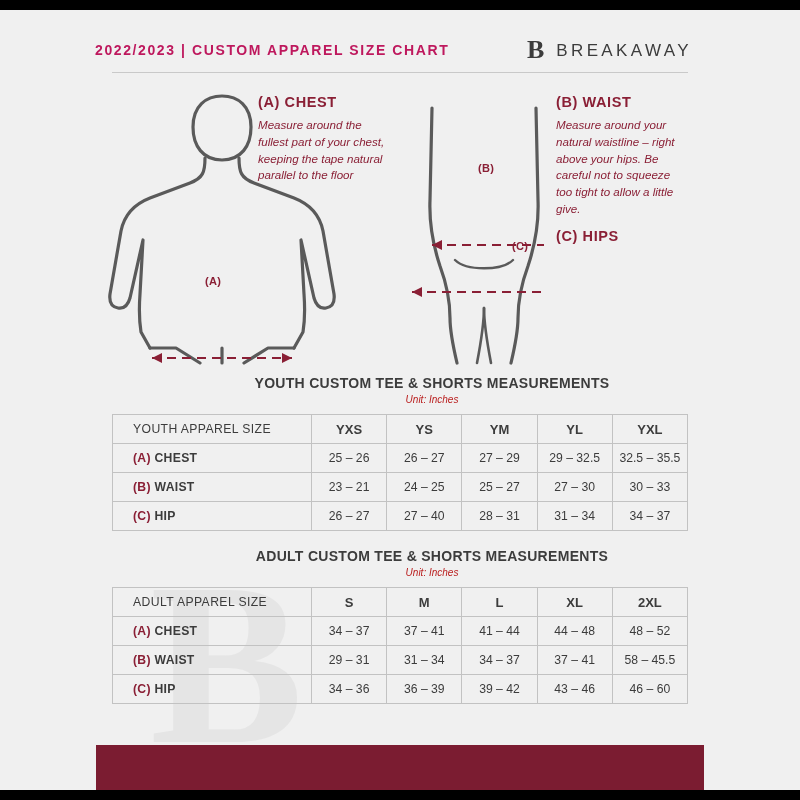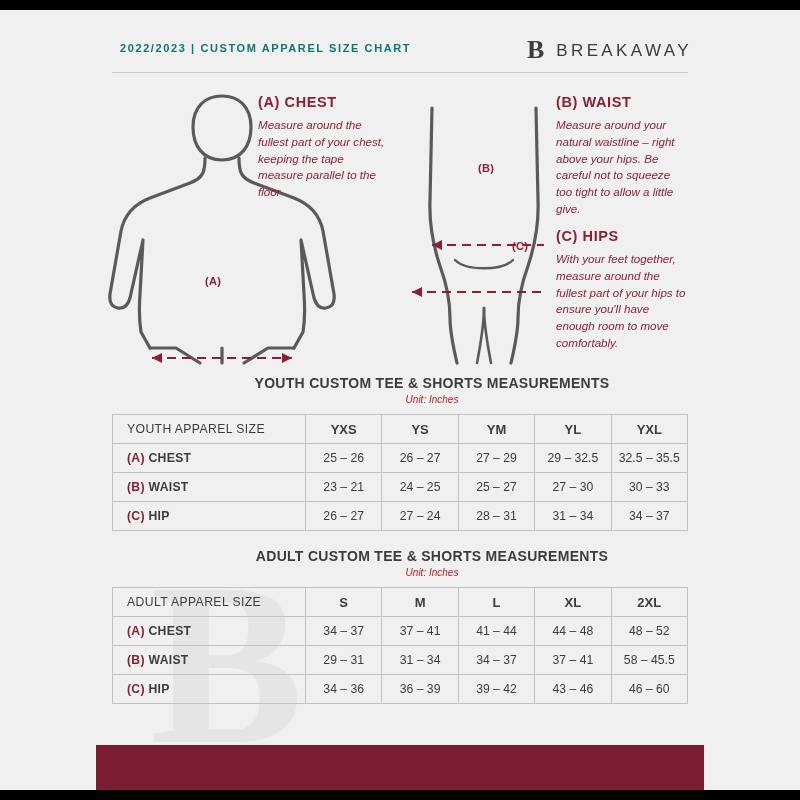--- a/index.html
+++ b/index.html
@@ -42,26 +42,26 @@
     position: absolute;
     left: 0; top: 0;
     width: 800px;
     height: 70px;
     display: flex;
     align-items: center;
     z-index: 3;
   }
   .header-title {
     position: absolute;
-    left: 120px;
+    left: 95px;
     top: 32px;
-    font-size: 11px;
+    font-size: 14px;
     font-weight: bold;
     letter-spacing: 1.6px;
-    color: #0f766e;
+    color: #be185d;
   }
   .brand {
     position: absolute;
     right: 108px;
     top: 28px;
     display: flex;
     align-items: center;
     gap: 12px;
   }
   .brand-mark {
@@ -160,21 +160,21 @@
   th, td {
     border: 1px solid #c2c2c2;
     height: 28px;
     font-size: 12.2px;
     color: #3c3c3c;
     text-align: center;
     padding: 0;
   }
   th.rowhead, td.rowhead {
     text-align: left;
-    padding-left: 14px;
+    padding-left: 20px;
     width: 178px;
   }
   th.rowhead {
     font-size: 12.2px;
     font-weight: normal;
     letter-spacing: .4px;
   }
   th.size {
     font-size: 13px;
     font-weight: bold;
@@ -270,29 +270,28 @@
           <polygon points="412,212 422,207 422,217"></polygon>
         </g>
       </svg>
 
       <div class="lbl" style="left:205px; top:195px;">(A)</div>
       <div class="lbl" style="left:478px; top:82px;">(B)</div>
       <div class="lbl" style="left:512px; top:160px;">(C)</div>
 
       <div class="callout" id="callout-chest">
         <div class="ttl">(A) CHEST</div>
-        <div class="body">Measure around the fullest part of your chest, keeping the tape measure parallel to the floor</div>
+        <div class="body">Measure around the fullest part of your chest, keeping the tape natural parallel to the floor</div>
       </div>
       <div class="callout" id="callout-waist">
         <div class="ttl">(B) WAIST</div>
         <div class="body">Measure around your natural waistline – right above your hips. Be careful not to squeeze too tight to allow a little give.</div>
       </div>
       <div class="callout" id="callout-hips">
         <div class="ttl">(C) HIPS</div>
-        <div class="body">With your feet together, measure around the fullest part of your hips to ensure you'll have enough room to move comfortably.</div>
       </div>
     </div>
 
     <div class="section" id="section-youth">
       <div class="sec-title">YOUTH CUSTOM TEE &amp; SHORTS MEASUREMENTS</div>
       <div class="sec-unit">Unit: Inches</div>
       <table>
         <thead>
           <tr>
             <th class="rowhead">YOUTH APPAREL SIZE</th>
@@ -316,21 +315,21 @@
             <td class="rowhead"><span class="mk">(B)</span> <span>WAIST</span></td>
             <td>23 – 21</td>
             <td>24 – 25</td>
             <td>25 – 27</td>
             <td>27 – 30</td>
             <td>30 – 33</td>
           </tr>
           <tr>
             <td class="rowhead"><span class="mk">(C)</span> <span>HIP</span></td>
             <td>26 – 27</td>
-            <td>27 – 24</td>
+            <td>27 – 40</td>
             <td>28 – 31</td>
             <td>31 – 34</td>
             <td>34 – 37</td>
           </tr>
         </tbody>
       </table>
     </div>
 
     <div class="section" id="section-adult">
       <div class="sec-title">ADULT CUSTOM TEE &amp; SHORTS MEASUREMENTS</div>

